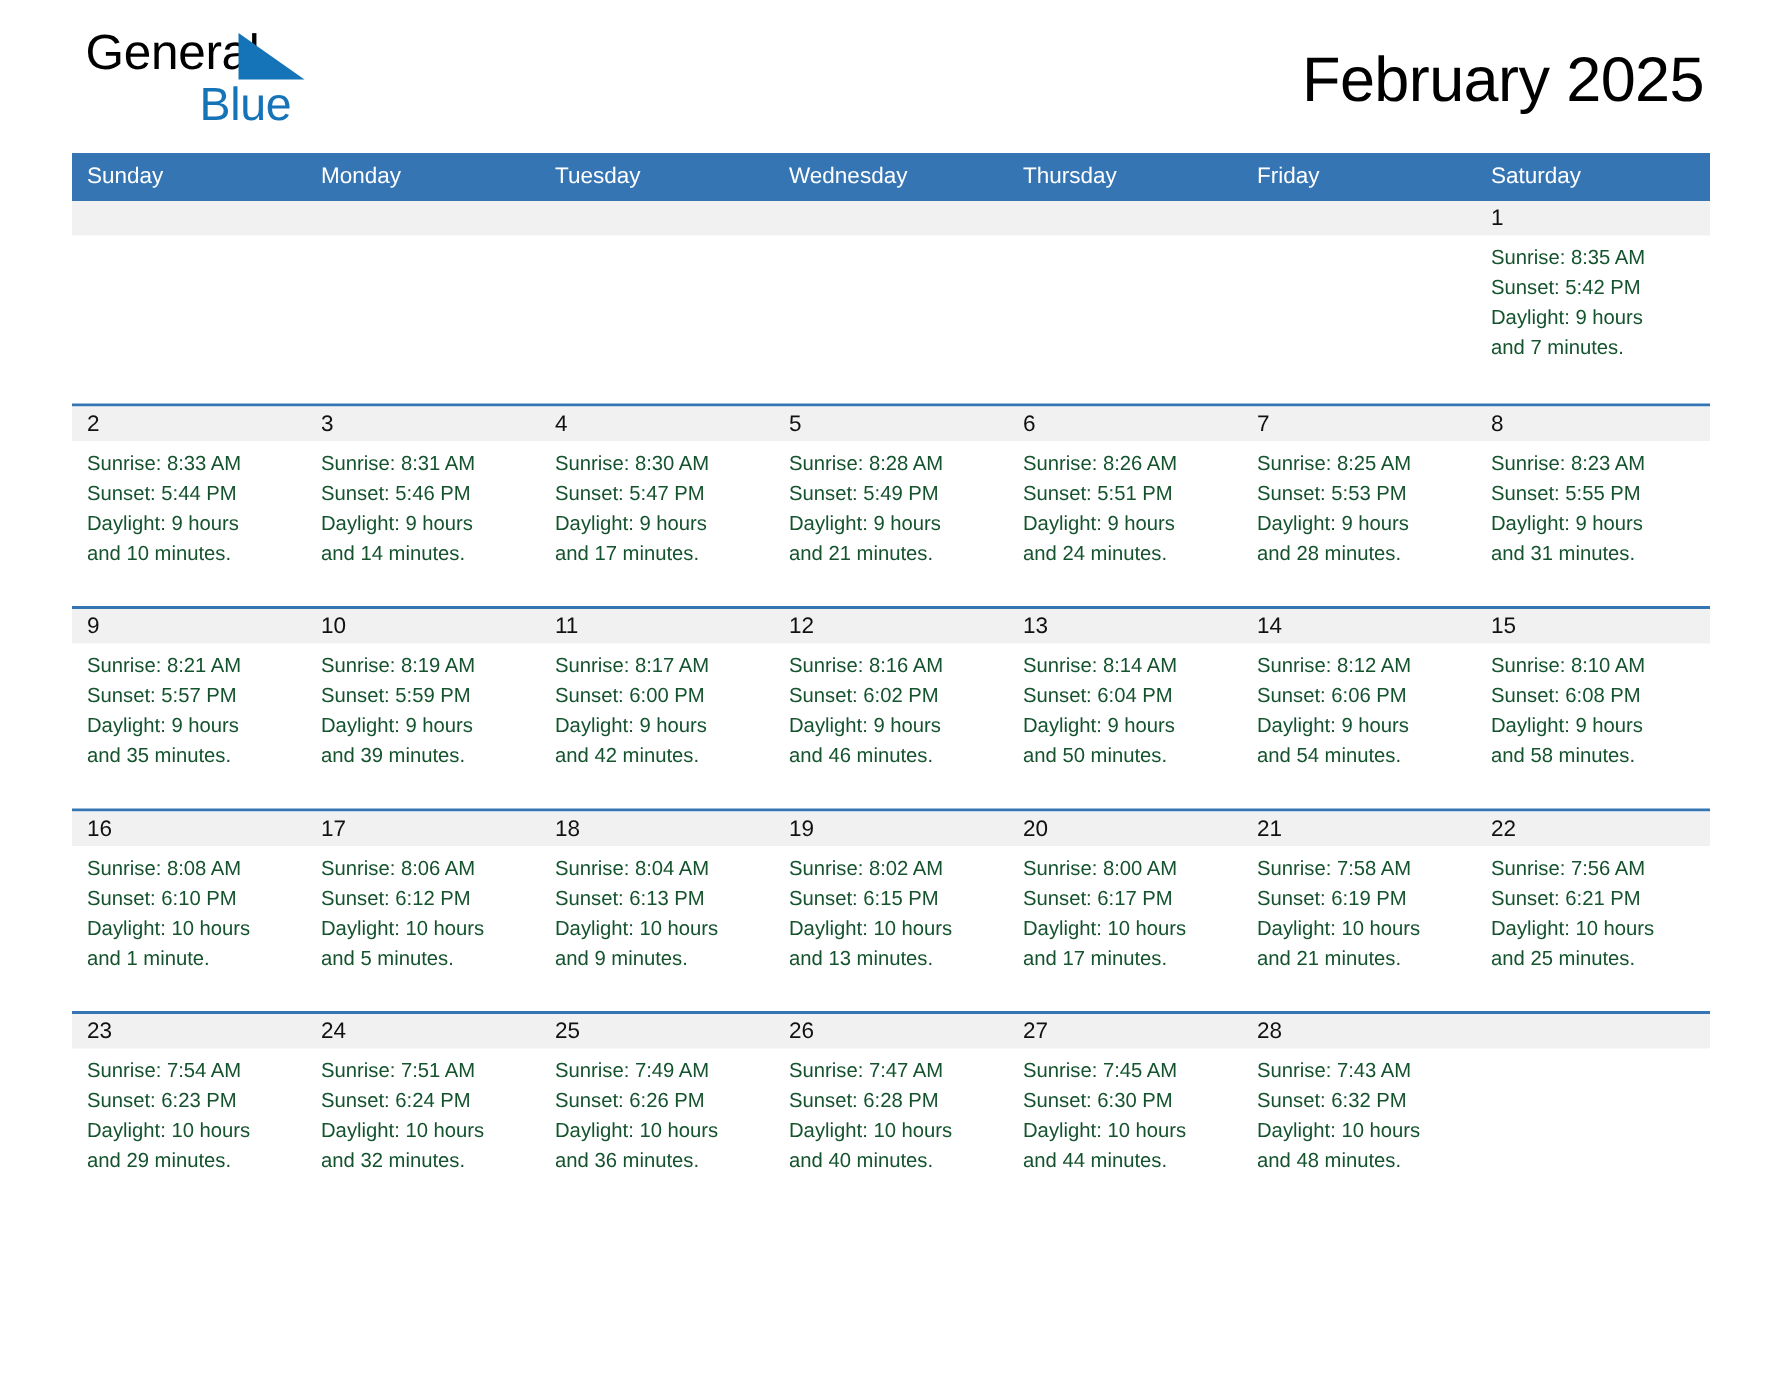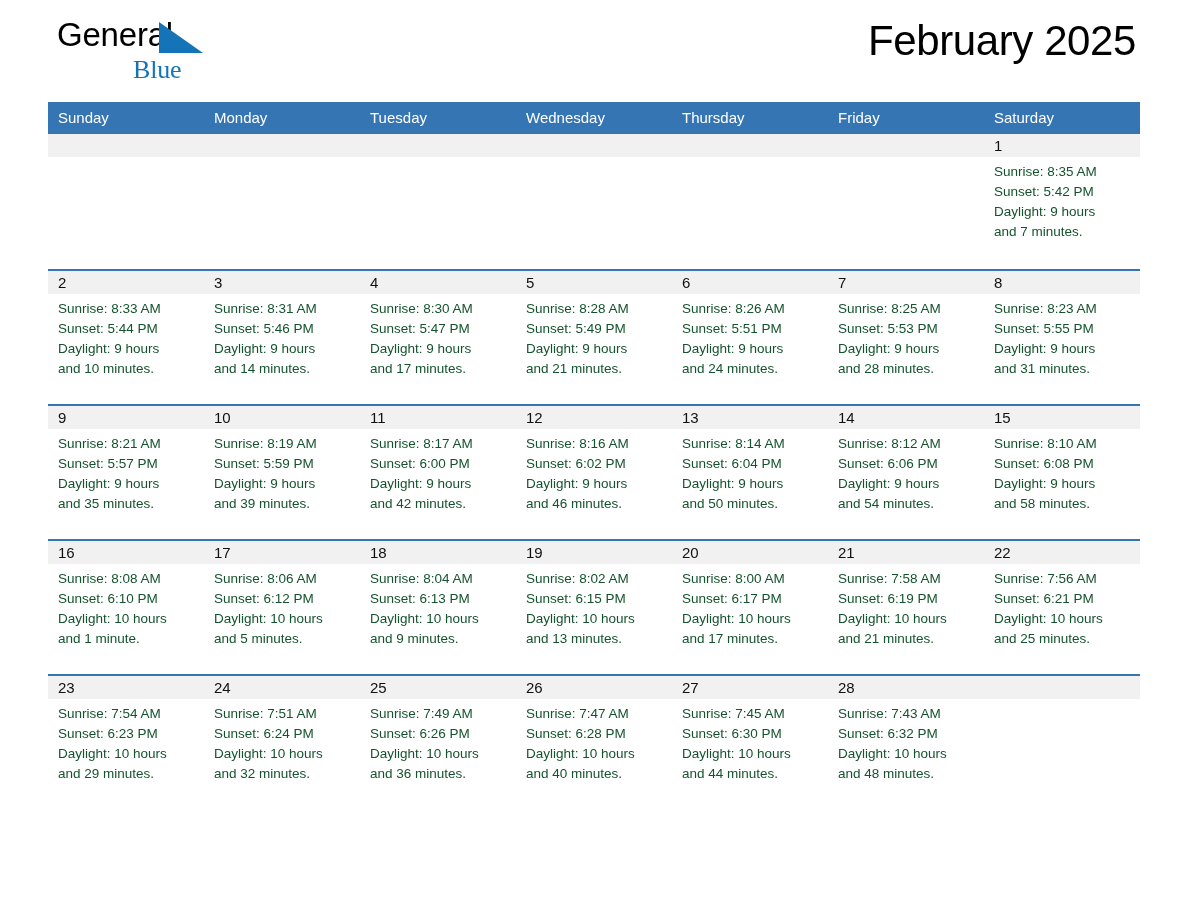--- a/index.html
+++ b/index.html
@@ -18,21 +18,21 @@
     position: relative;
     width: 1188px;
     height: 918px;
     padding: 0 48px;
   }
 
   
   .masthead {
     position: relative;
     height: 86px;
-    padding-top: 14px;
+    padding-top: 26px;
   }
 
   .logo {
     position: absolute;
     left: 9px;
     top: 16px;
     width: 200px;
     height: 80px;
   }
   .logo-row1 {
@@ -54,25 +54,24 @@
     width: 0;
     height: 0;
     border-left: 44px solid #1574b8;
     border-top: 31px solid transparent;
   }
   .logo-row2 {
     margin-top: -3px;
     padding-left: 76px;
   }
   .logo-blue {
-    font-size: 26px;
+    font-size: 31px;
     line-height: 38px;
     color: #1574b8;
     letter-spacing: -0.2px;
-    font-family: Liberation Serif, serif;
   }
 
   .title-block {
     text-align: right;
     padding-right: 4px;
   }
   .cal-title {
     font-size: 42px;
     line-height: 54px;
     font-weight: normal;

